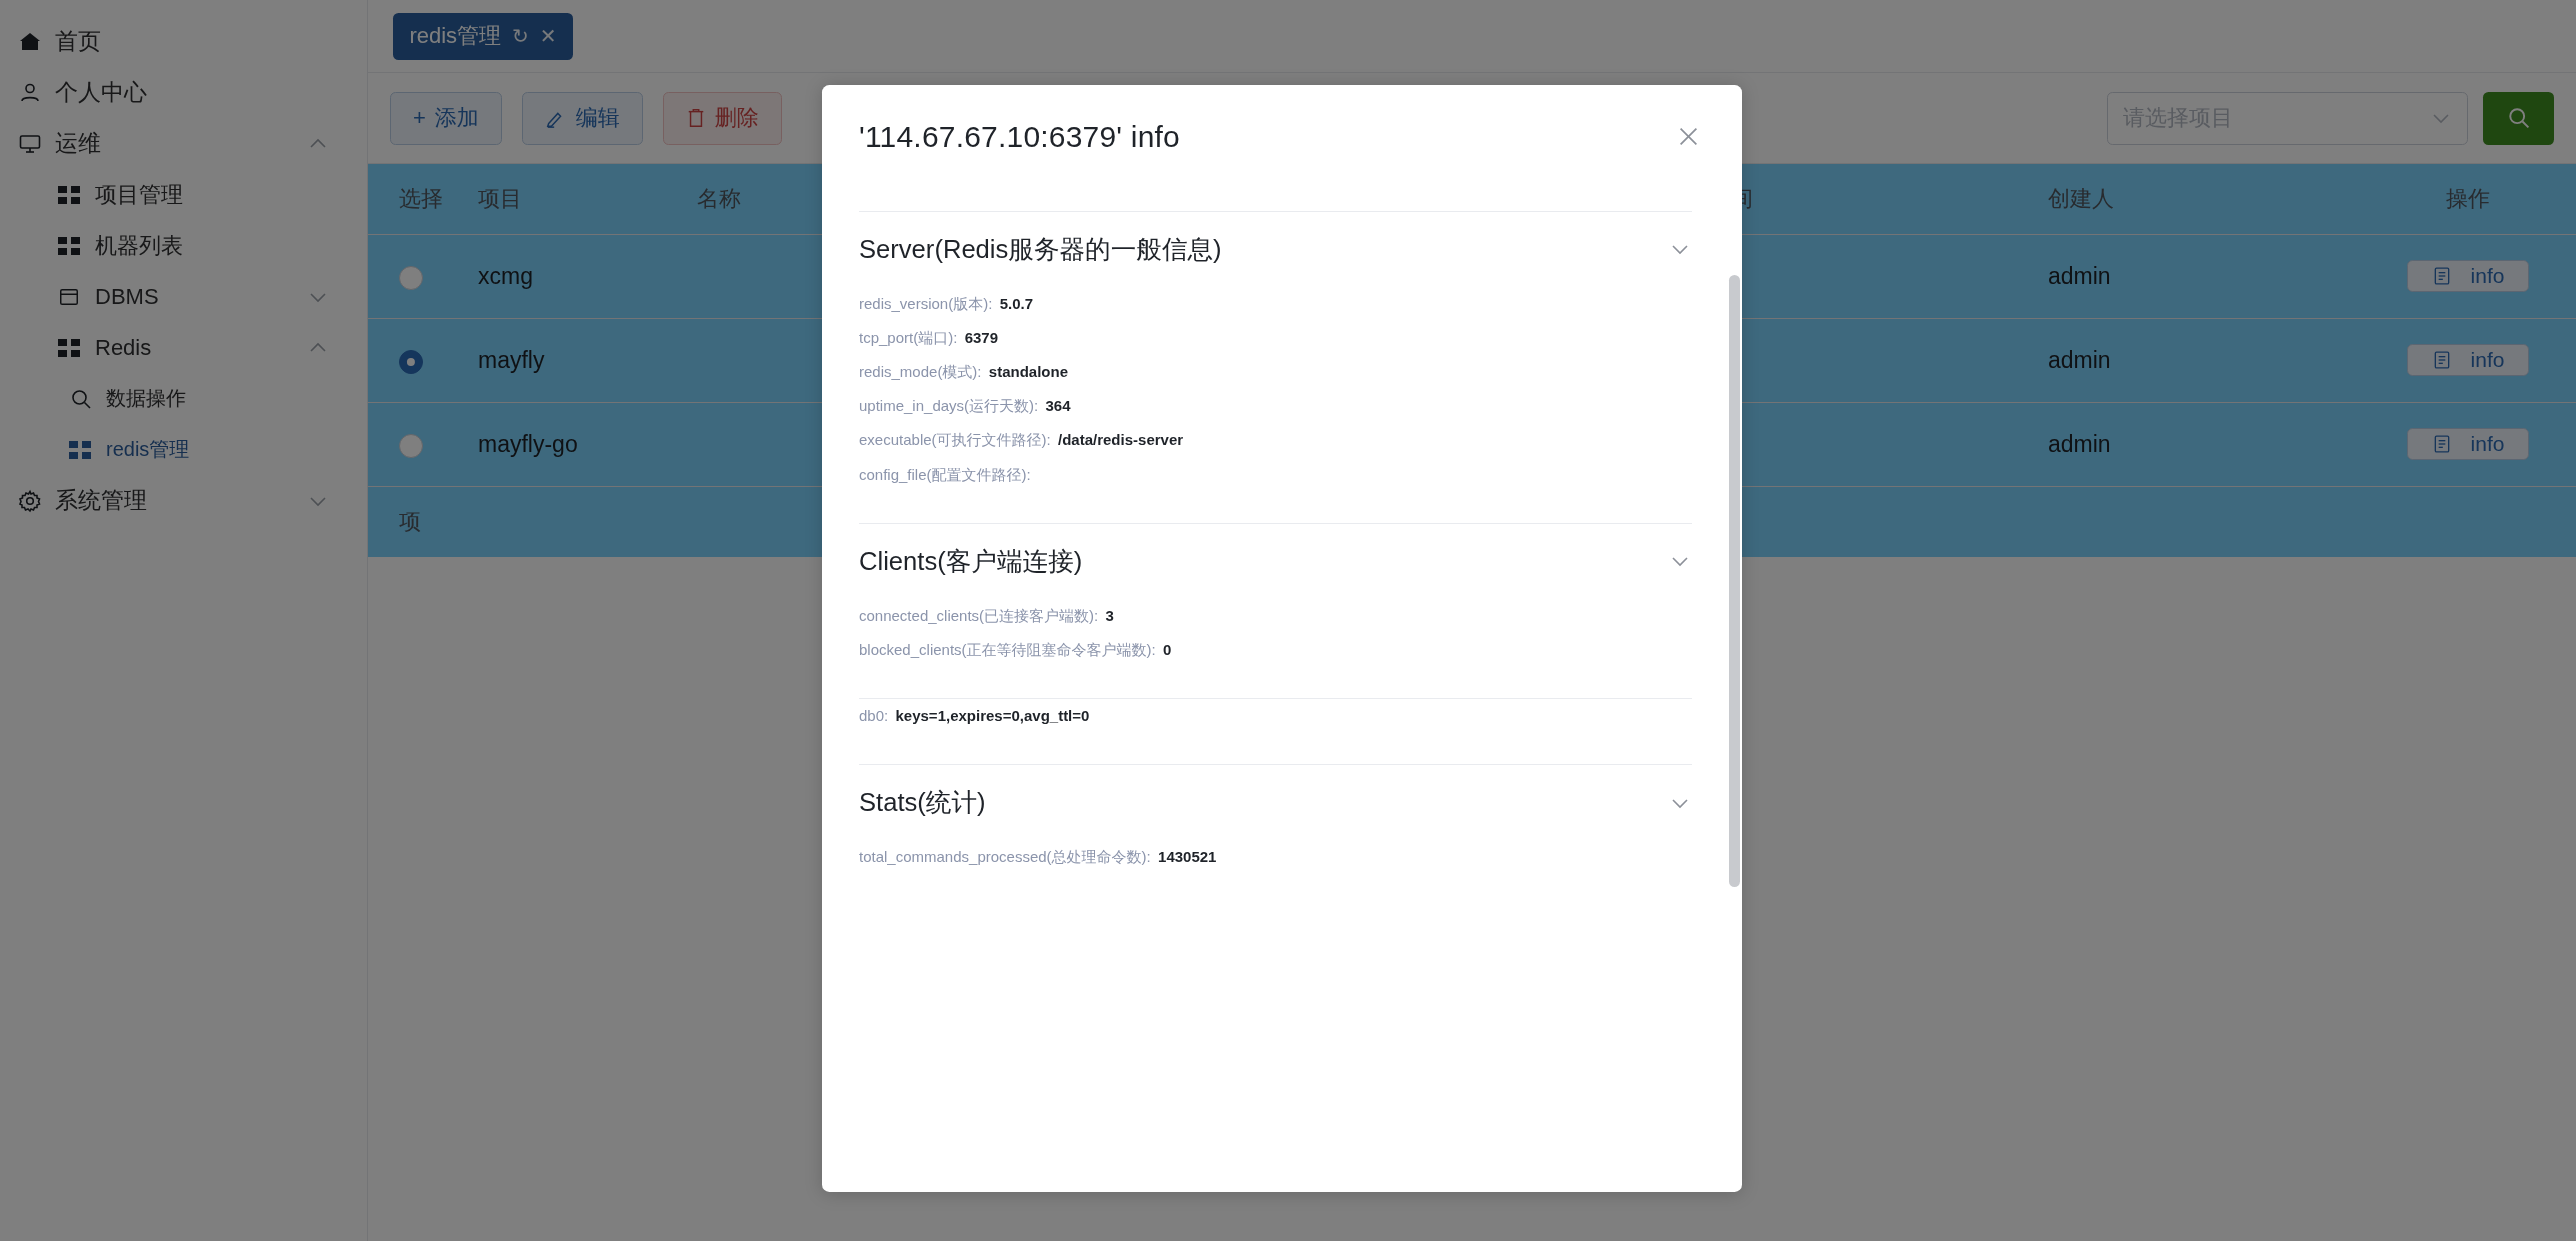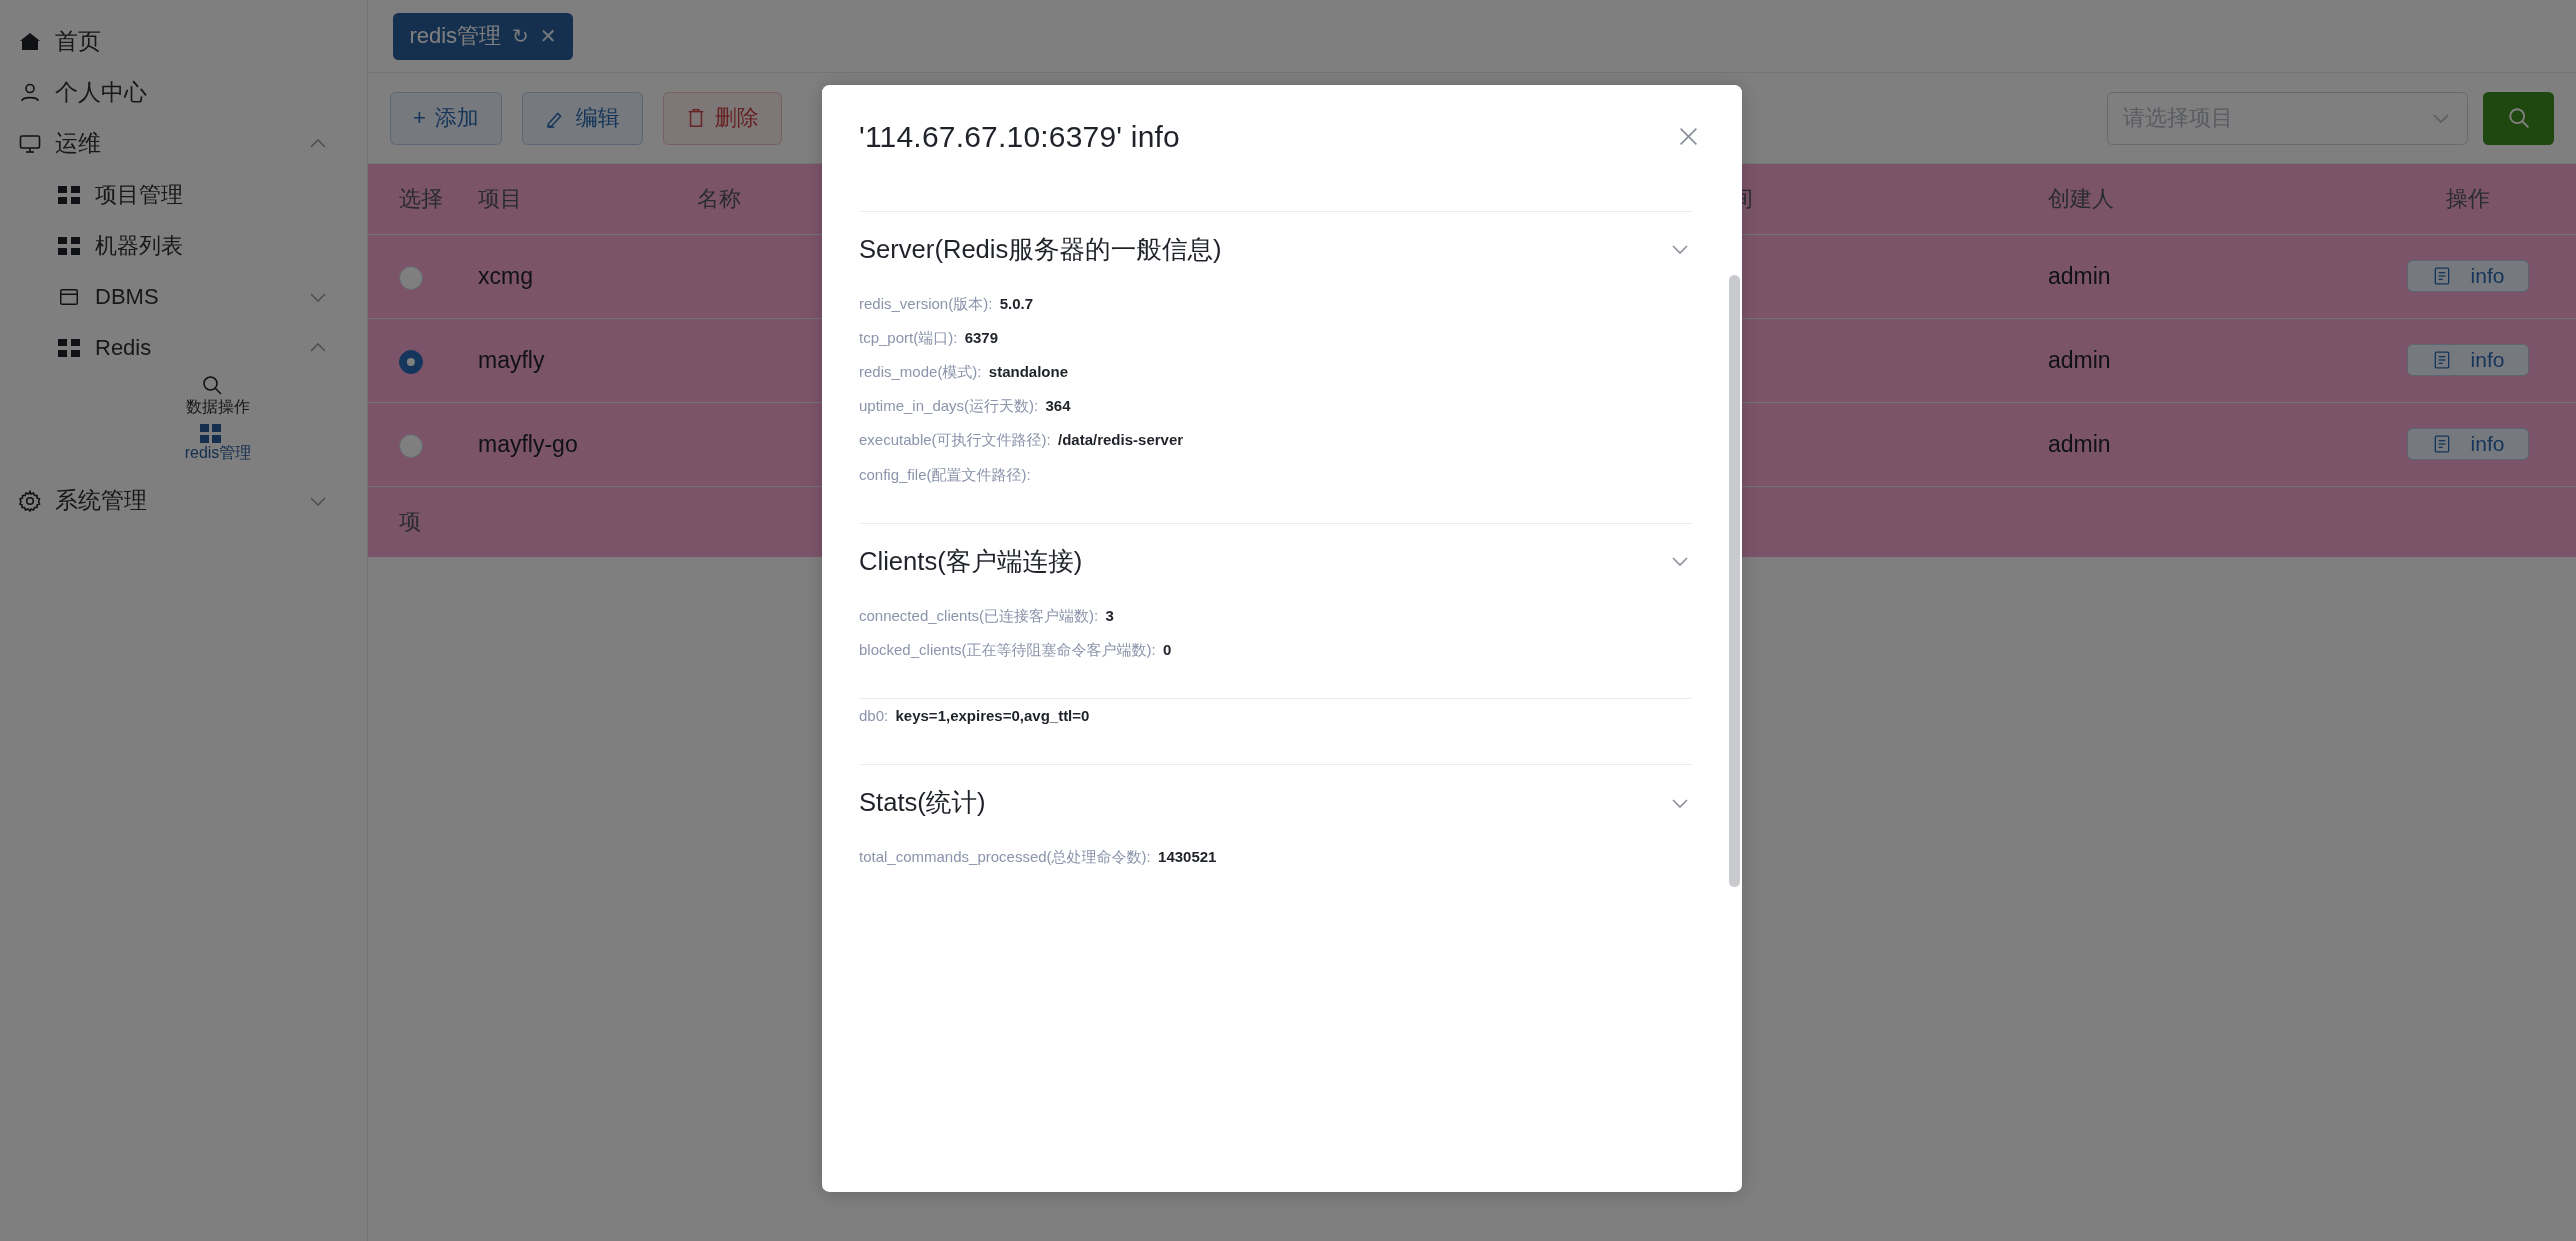--- a/index.html
+++ b/index.html
@@ -35,21 +35,21 @@
     display: flex; align-items: center; justify-content: flex-start;
     color: #1f2329;
   }
   .nav-item .lbl { white-space: nowrap; }
   .nav-item .arrow {
     position: absolute; right: 37px; top: 50%;
     transform: translateY(-50%);
     color: #9aa0a8;
   }
   .nav-item.lvl2 { padding-left: 58px; font-size: 22px; }
-  .nav-item.lvl3 { padding-left: 69px; font-size: 16px; flex-direction: column; }
+  .nav-item.lvl3 { padding-left: 69px; font-size: 20px; }
   .nav-item.active { color: #2d5f9e; }
   .nav-item.active .ico { color: #2d5f9e; }
 
   
   .grid-ico { display: grid; grid-template-columns: 9px 9px; gap: 3.7px; }
   .grid-ico i { display: block; width: 9px; height: 7.3px; background: currentColor; }
 
   
   .main { flex: 1; height: 1241px; display: flex; flex-direction: column; min-width: 0; background: #ffffff; }
 
@@ -108,21 +108,21 @@
     margin-left: 14.6px;
     width: 71px; height: 53px;
     border-radius: 5.5px;
     background: #3f8f20;
     display: flex; align-items: center; justify-content: center;
     color: #ffffff;
     cursor: pointer;
   }
 
   
-  .tablewrap { flex: none; background: #f9a8d4; }
+  .tablewrap { flex: none; background: #7dd3fc; }
   table.datatable { width: 100%; border-collapse: collapse; table-layout: fixed; }
   table.datatable th {
     text-align: left;
     font-size: 22px; font-weight: 400; color: #50565e;
     padding: 20px 0 20px 0;
     border-bottom: 0.9px solid #e6e8ed;
   }
   table.datatable td {
     font-size: 23px; color: #1f2329;
     padding: 25px 0;

